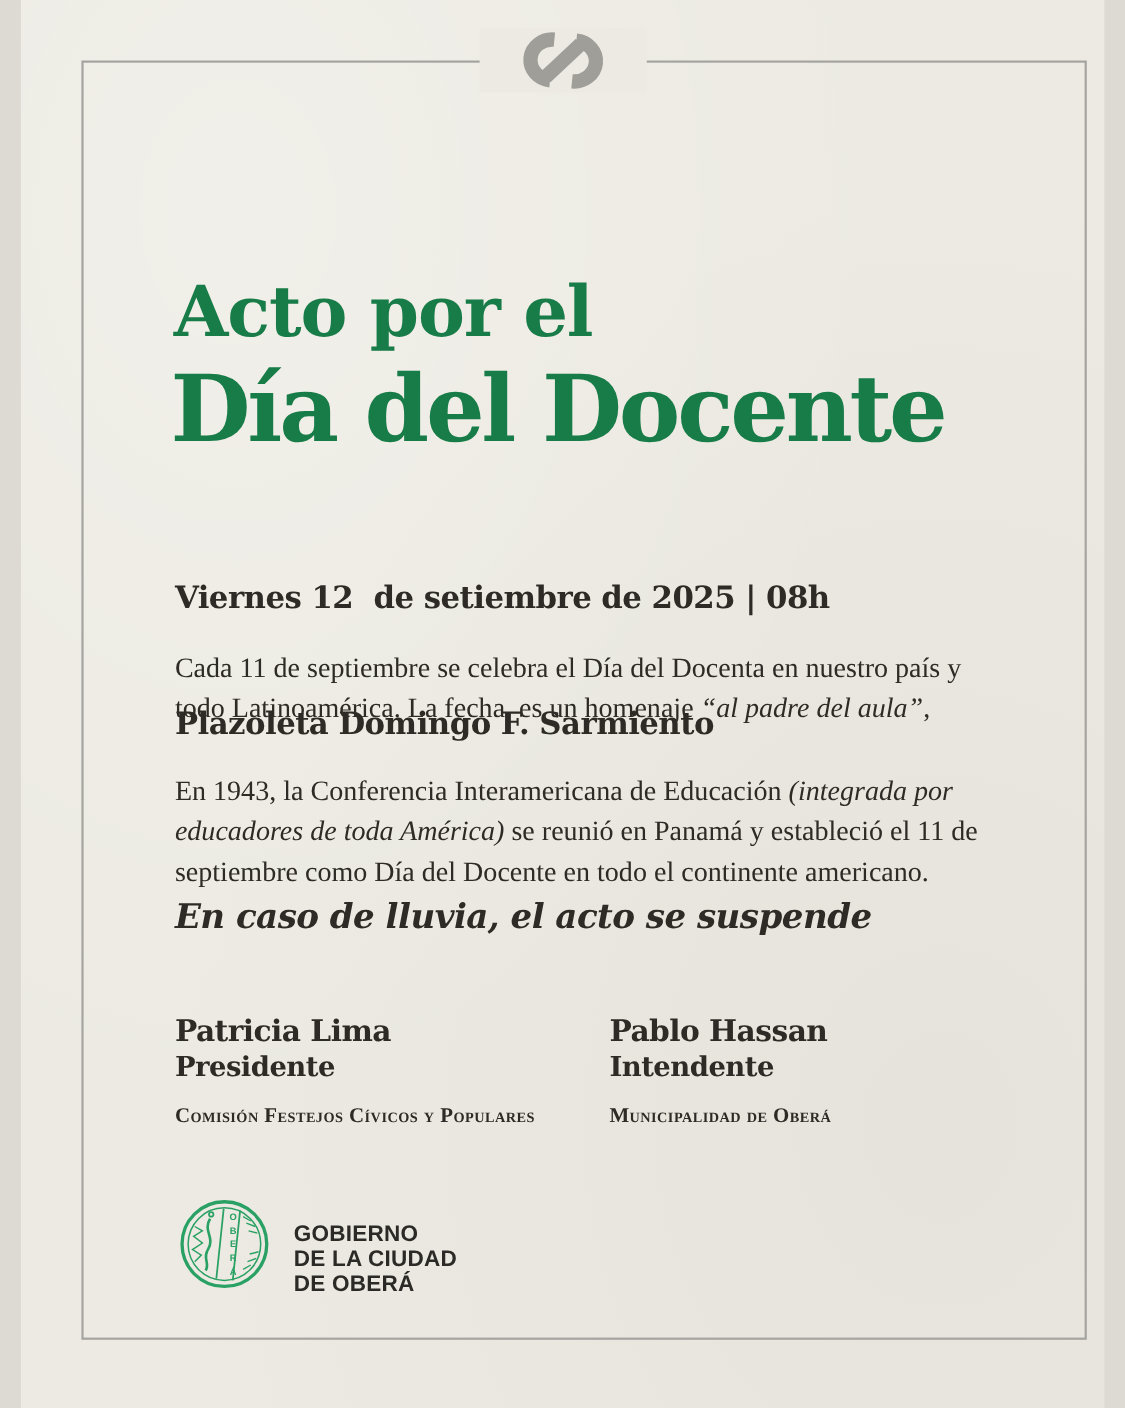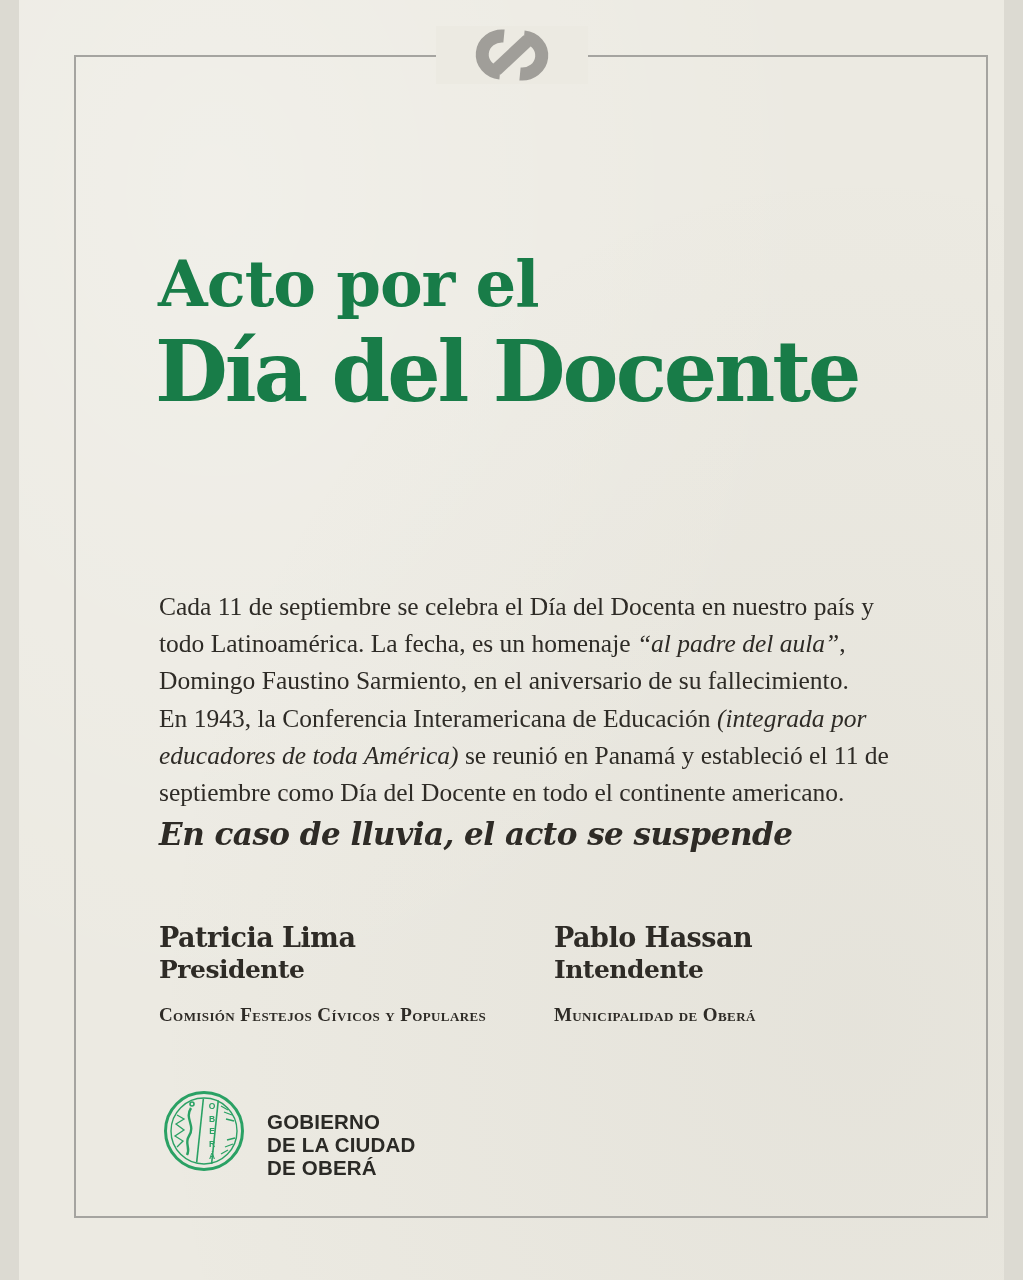--- a/index.html
+++ b/index.html
@@ -109,25 +109,28 @@
         <path d="M48,10 A17,16 0 1 0 44,47"></path>
         <path d="M64,48 A17,16 0 1 0 68,11"></path>
         <path d="M40,44 L72,14"></path>
       </g>
     </svg>
   </div>
 
   <div class="title1">Acto por el</div>
   <div class="title2">Día del Docente</div>
 
+  <div class="meta">
+    <div>Viernes 12  de setiembre de 2025 | 08h</div>
+    <div>Plazoleta Domingo F. Sarmiento</div>
+  </div>
 
   <div class="body-copy para1">
       <div class="pline"><span>Cada 11 de septiembre se celebra el Día del Docenta en nuestro país y</span></div>
       <div class="pline"><span>todo Latinoamérica. La fecha, es un homenaje </span><span class="it">“al padre del aula”</span><span>,</span></div>
-      <div class="pline"><span>Domingo Faustino Sarmiento, en el aniversario de su fallecimiento.</span></div>
     </div>
   <div class="body-copy para2">
       <div class="pline"><span>En 1943, la Conferencia Interamericana de Educación </span><span class="it">(integrada por</span></div>
       <div class="pline"><span class="it">educadores de toda América)</span><span> se reunió en Panamá y estableció el 11 de</span></div>
       <div class="pline"><span>septiembre como Día del Docente en todo el continente americano.</span></div>
     </div>
 
   <div class="note">En caso de lluvia, el acto se suspende</div>
 
   <div class="sigs">

